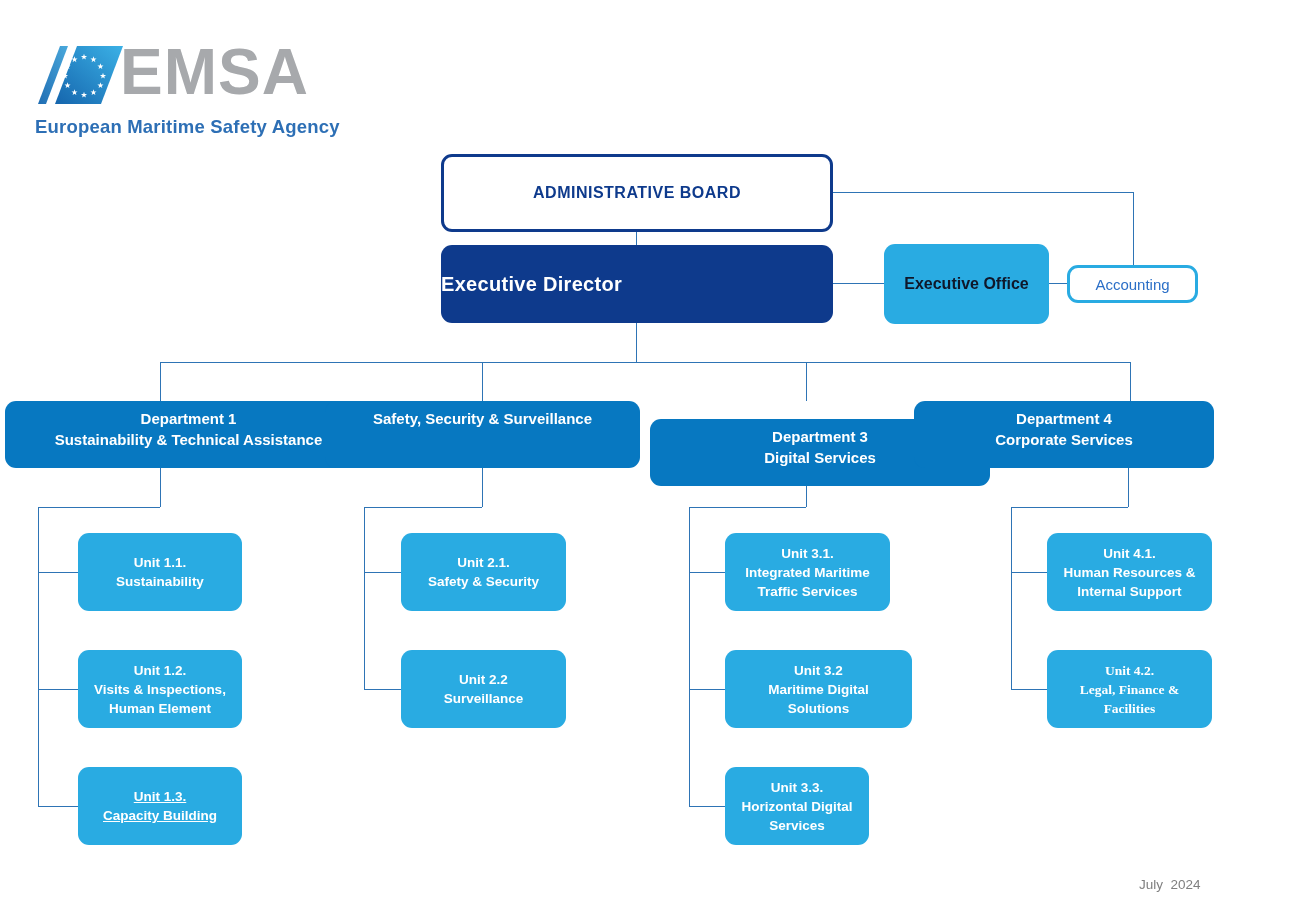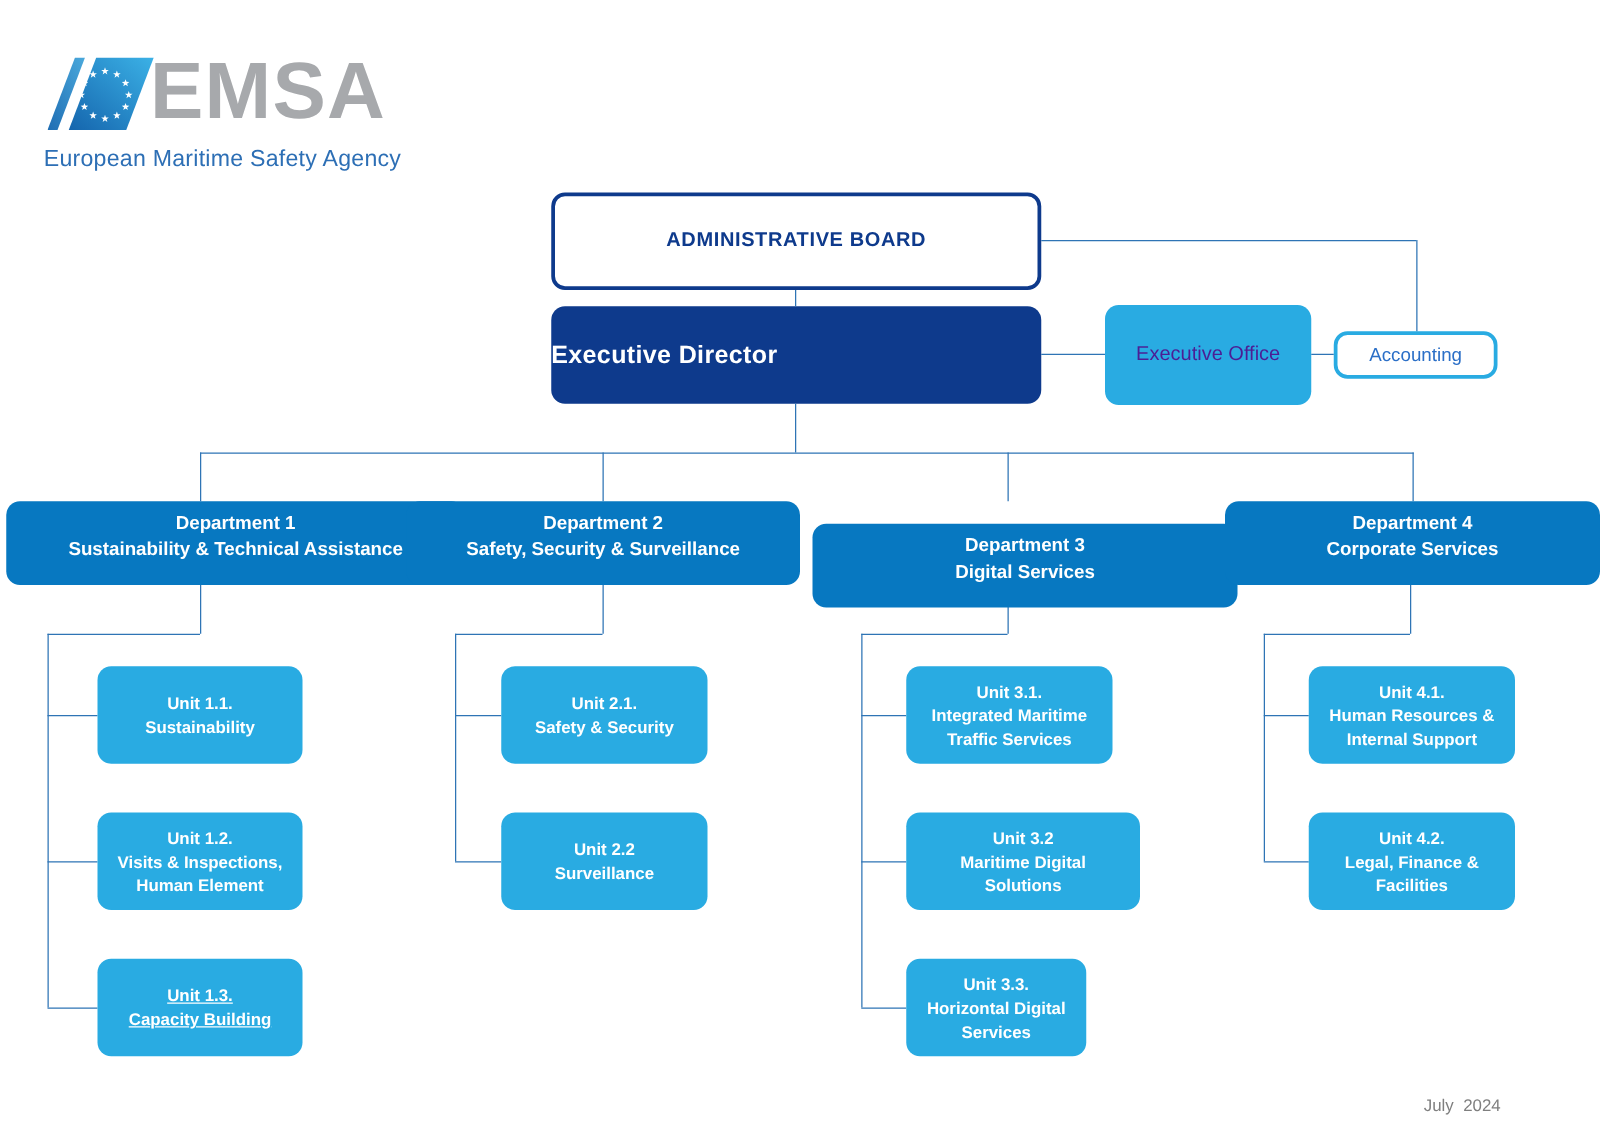--- a/index.html
+++ b/index.html
@@ -9,38 +9,38 @@
   }
   .abs{position:absolute;border-radius:11px;}
   
   #logo-emblem{position:absolute;left:38px;top:46px;width:88px;height:58px;}
   #logo-acronym{
     position:absolute;left:120px;top:42px;font-size:64px;line-height:60px;
     font-weight:bold;color:#a7a9ac;letter-spacing:1px;
   }
   #logo-tagline{
     position:absolute;left:35px;top:116px;font-size:18.5px;line-height:22px;
-    font-weight:400;color:#2d6fb5;letter-spacing:0.2px;white-space:nowrap;
+    font-weight:700;color:#2d6fb5;letter-spacing:0.2px;white-space:nowrap;
   }
   
   .board-box{
     left:441px;top:154px;width:392px;height:78px;background:#ffffff;
     border:3px solid #0e3a8c;box-sizing:border-box;
     display:flex;align-items:center;justify-content:center;
     color:#0e3a8c;font-weight:bold;font-size:16px;letter-spacing:0.5px;
   }
   .director-box{
     left:441px;top:245px;width:392px;height:78px;background:#0e3a8c;
     display:flex;align-items:center;justify-content:flex-start;
     color:#ffffff;font-weight:bold;font-size:20px;letter-spacing:0.3px;
   }
   .execoffice-box{
     left:884px;top:244px;width:165px;height:80px;background:#29abe2;
     display:flex;align-items:center;justify-content:center;
-    color:#4c1d95;font-size:16px;
+    color:#0f172a;font-size:16px;font-weight:bold;
   }
   .accounting-box{
     left:1067px;top:265px;width:131px;height:38px;background:#ffffff;
     border:3px solid #29abe2;box-sizing:border-box;
     display:flex;align-items:center;justify-content:center;
     color:#2b6fc7;font-size:15px;
   }
   
   .dept{
     top:401px;height:67px;background:#0778c1;box-sizing:border-box;
@@ -150,28 +150,27 @@
 <div class="line" style="left:1011px;top:507px;width:117px;height:1px;"></div>
 <div class="line" style="left:1011px;top:507px;width:1px;height:182px;"></div>
 <div class="line" style="left:1011px;top:572px;width:36px;height:1px;"></div>
 <div class="line" style="left:1011px;top:689px;width:36px;height:1px;"></div>
 
 <div class="abs dept" style="left:5px;width:367px;">
   <div class="l">Department 1</div>
   <div class="l">Sustainability &amp; Technical Assistance</div>
 </div>
 <div class="abs dept" style="left:325px;width:315px;">
-  <div class="l">Department 2</div>
   <div class="l">Safety, Security &amp; Surveillance</div>
 </div>
 <div class="abs dept" style="left:650px;width:340px;margin-top:18px;">
   <div class="l">Department 3</div>
   <div class="l">Digital Services</div>
 </div>
-<div class="abs dept" style="left:980px;width:300px;">
+<div class="abs dept" style="left:914px;width:300px;">
   <div class="l">Department 4</div>
   <div class="l">Corporate Services</div>
 </div>
 
 <div class="abs unit" style="left:78px;top:533px;width:164px;">Unit 1.1.
 Sustainability</div>
 <div class="abs unit" style="left:78px;top:650px;width:164px;">Unit 1.2.
 Visits &amp; Inspections,
 Human Element</div>
 <div class="abs unit" style="left:78px;top:767px;width:164px;text-decoration:underline;">Unit 1.3.
@@ -188,17 +187,17 @@
 <div class="abs unit" style="left:725px;top:650px;width:187px;">Unit 3.2
 Maritime Digital
 Solutions</div>
 <div class="abs unit" style="left:725px;top:767px;width:144px;">Unit 3.3.
 Horizontal Digital
 Services</div>
 
 <div class="abs unit" style="left:1047px;top:533px;width:165px;">Unit 4.1.
 Human Resources &amp;
 Internal Support</div>
-<div class="abs unit" style="left:1047px;top:650px;width:165px;">Unit 4.2.
+<div class="abs unit" style="left:1047px;top:650px;width:165px;font-family:Liberation Serif, serif;">Unit 4.2.
 Legal, Finance &amp;
 Facilities</div>
 
 <div id="footer-date">July  2024</div>
 
 </body></html>

